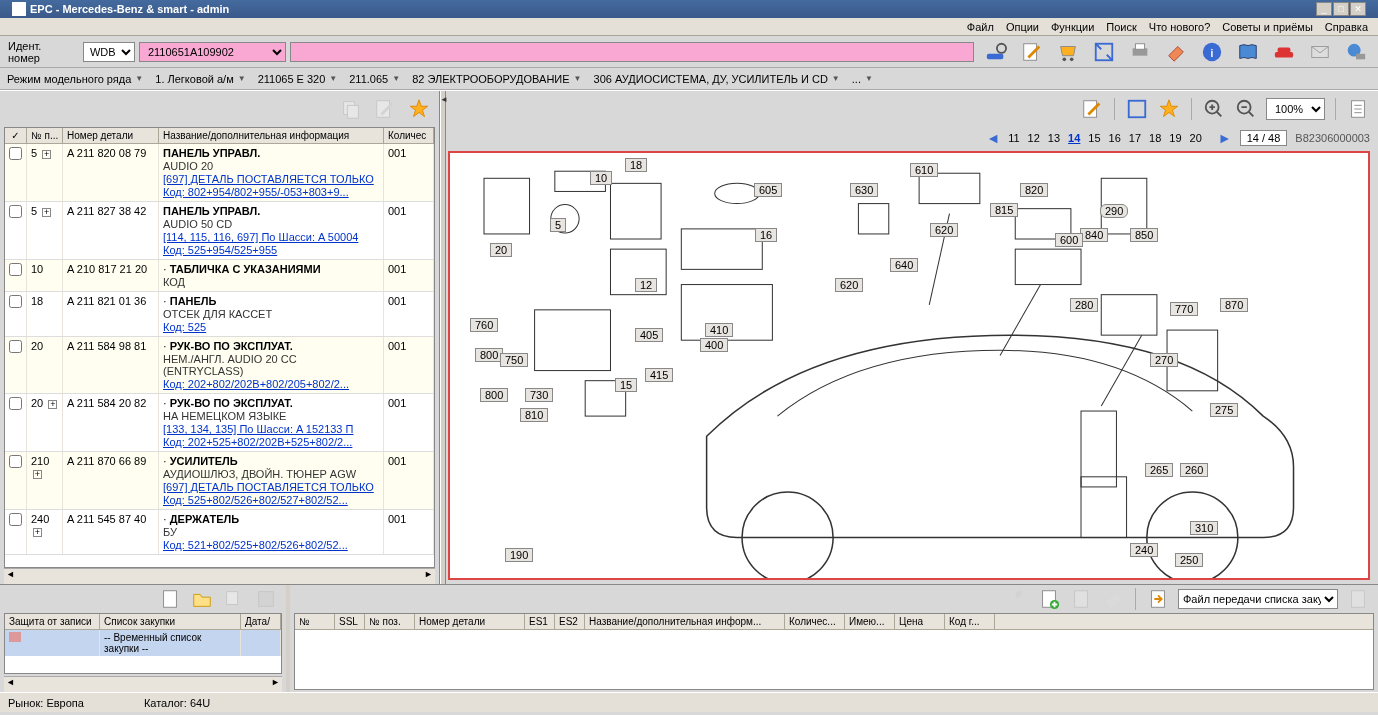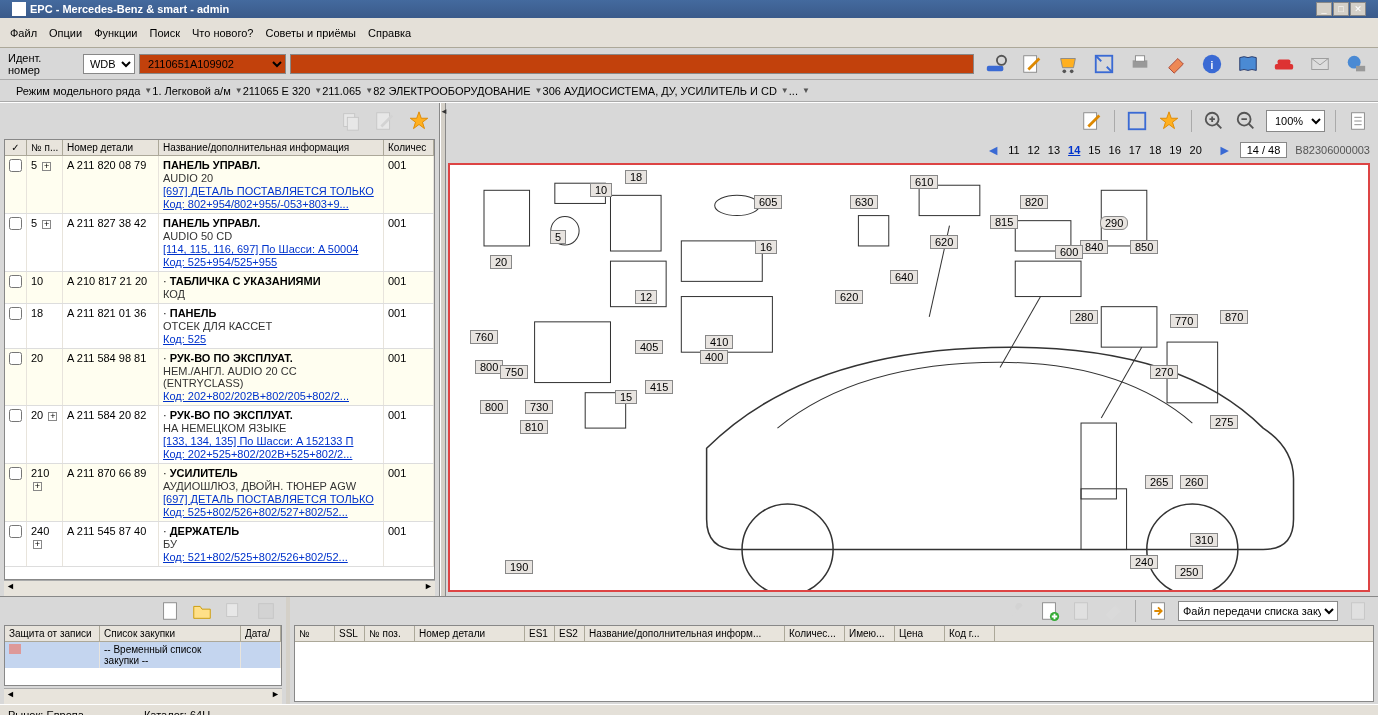--- a/index.html
+++ b/index.html
@@ -6,34 +6,34 @@
 body { background: #d8d8d8; width: 1378px; height: 715px; overflow: hidden; }
 
 
 .titlebar { height: 18px; background: linear-gradient(#446a9e, #3a5a8a); color: #fff; display: flex; align-items: center; padding: 0 12px; }
 .titlebar-icon { width: 14px; height: 14px; background: #fff; margin-right: 4px; display: inline-block; }
 .titlebar-text { flex: 1; font-weight: bold; }
 .titlebar-btns { display: flex; gap: 1px; }
 .titlebar-btn { width: 16px; height: 14px; background: #d4d0c8; border: 1px solid #888; display: flex; align-items: center; justify-content: center; font-size: 9px; cursor: pointer; }
 
 
-.menubar { height: 30px; background: #e4e0d8; border-bottom: 1px solid #aca899; display: flex; align-items: center; padding: 8px 4px; }
+.menubar { height: 18px; background: #e4e0d8; border-bottom: 1px solid #aca899; display: flex; align-items: center; padding: 8px 4px; justify-content: flex-end; }
 .menu-item { padding: 2px 6px; cursor: pointer; }
 
 
 .ident-bar { height: 32px; background: #d8d8d8; border-bottom: 1px solid #aaa; display: flex; align-items: center; padding: 0 8px; gap: 4px; }
 .ident-label { margin-right: 4px; }
 .ident-select { height: 20px; border: 1px solid #888; background: #fff; font-size: 11px; padding: 0 2px; }
-.ident-input { height: 20px; border: 1px solid #888; background: #c2410c; font-size: 11px; padding: 0 4px; width: 150px; }
+.ident-input { height: 20px; border: 1px solid #888; background: #f9a8d4; font-size: 11px; padding: 0 4px; width: 150px; }
 .ident-spacer { flex: 1; }
 .ident-icons { display: flex; gap: 8px; }
 .ident-icon { width: 28px; height: 28px; display: flex; align-items: center; justify-content: center; cursor: pointer; }
 
 
-.crumb-bar { height: 22px; background: #d8d8d8; border-bottom: 1px solid #aaa; display: flex; align-items: center; padding: 0 16px; }
+.crumb-bar { height: 22px; background: #d8d8d8; border-bottom: 1px solid #aaa; display: flex; align-items: center; padding: 0 7px; gap: 12px; }
 .crumb-item { cursor: pointer; display: flex; align-items: center; gap: 4px; }
 .crumb-arrow { font-size: 8px; color: #555; }
 
 
 .main-split { display: flex; height: 494px; border-top: 1px solid #fff; }
 .left-pane { width: 440px; display: flex; flex-direction: column; background: #d8d8d8; border-right: 1px solid #888; position: relative; }
 .splitter { width: 6px; background: #d4d0c8; cursor: col-resize; border-left: 1px solid #fff; border-right: 1px solid #888; position: relative; }
 .splitter::before { content: "◄"; position: absolute; top: 4px; left: -1px; font-size: 8px; color: #333; }
 .right-pane { flex: 1; display: flex; flex-direction: column; background: #d8d8d8; }
 

